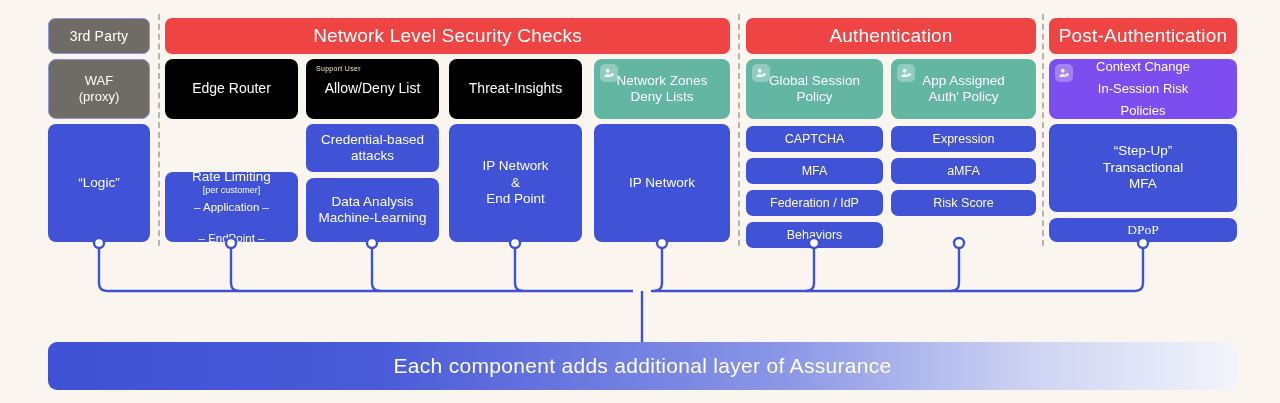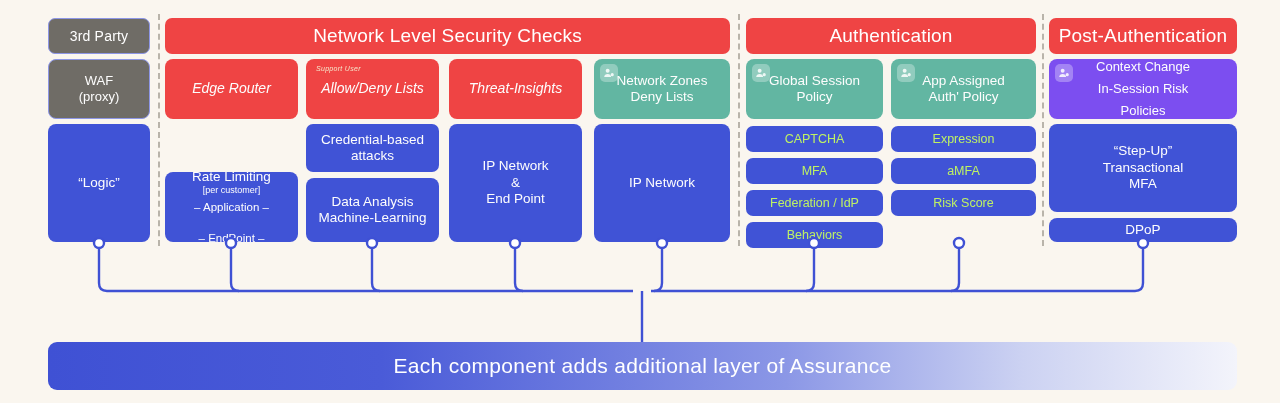--- a/index.html
+++ b/index.html
@@ -31,21 +31,21 @@
   
   .card{
     border-radius:8px;
     display:flex;flex-direction:column;
     align-items:center;justify-content:center;
     color:#fdfdfd;text-align:center;
     box-sizing:border-box;position:relative;
     line-height:1.22;
   }
   .c-grey{background:#6f6c66;border:1.5px solid #8d96e6;font-size:13px;}
-  .c-orange{background:#ef4444;font-size:14px;font-style:italic;}
+  .c-orange{background:#000000;font-size:14px;}
   .c-teal{background:#62b6a2;font-size:13.5px;}
   .c-purple{background:#7c4ef0;font-size:13px;}
   .c-blue{background:#4053d6;font-size:13.5px;}
 
   .sublabel{
     position:absolute;top:6px;left:10px;
     font-size:7px;color:#f6e7cb;letter-spacing:.3px;
   }
 
   
@@ -57,21 +57,21 @@
   }
   .badge svg{display:block;}
 
   .small-line{font-size:9px;}
   .mid-line{font-size:11.5px;}
 
   
   .pill{
     height:26px;border-radius:7px;background:#4053d6;
     display:flex;align-items:center;justify-content:center;
-    color:#bef264;font-size:12.5px;margin-bottom:6px;
+    color:#fef9c3;font-size:12.5px;margin-bottom:6px;
   }
 
   
   .wires{position:absolute;left:0;top:0;width:1280px;height:403px;pointer-events:none;}
 
   
   .banner{
     position:absolute;left:48px;top:342px;width:1189px;height:48px;
     border-radius:9px;
     background:linear-gradient(90deg,#3f51d4 0%,#4a5bd8 28%,#8b97e6 62%,#ccd2f2 82%,#f3f4fb 100%);
@@ -104,21 +104,21 @@
   <div class="card c-blue" style="position:absolute;left:48px;top:124px;width:102px;height:118px;">
     <span>“Logic”</span>
   </div>
 
   <div class="card c-orange" style="position:absolute;left:165px;top:59px;width:133px;height:60px;">
     <span>Edge Router</span>
   </div>
 
   <div class="card c-orange" style="position:absolute;left:306px;top:59px;width:133px;height:60px;">
     <span class="sublabel">Support User</span>
-    <span>Allow/Deny Lists</span>
+    <span>Allow/Deny List</span>
   </div>
 
   <div class="card c-orange" style="position:absolute;left:449px;top:59px;width:133px;height:60px;">
     <span>Threat-Insights</span>
   </div>
 
   <div class="card c-teal" style="position:absolute;left:594px;top:59px;width:136px;height:60px;">
     <span class="badge">
       <svg width="12" height="12" viewBox="0 0 16 16" fill="#ffffff" opacity="0.85">
         <circle cx="6.2" cy="5" r="2.6"></circle>
@@ -207,21 +207,21 @@
     <span>In-Session Risk</span>
     <span>Policies</span>
   </div>
 
   <div class="card c-blue" style="position:absolute;left:1049px;top:124px;width:188px;height:88px;">
     <span>“Step-Up”</span>
     <span>Transactional</span>
     <span>MFA</span>
   </div>
 
-  <div class="card c-blue" style="position:absolute;left:1049px;top:218px;width:188px;height:24px;">
+  <div class="card c-blue" style="position:absolute;left:1049px;top:218px;width:188px;height:24px;font-family:Liberation Serif, serif;">
     <span>DPoP</span>
   </div>
 
   <svg class="wires" viewBox="0 0 1280 403">
     <g fill="none" stroke="#3f51d4" stroke-width="2.4">
       <path d="M99 243 L99 283 Q99 291 107 291 L633 291"></path>
       <path d="M231 243 L231 283 Q231 291 239 291"></path>
       <path d="M372 243 L372 283 Q372 291 380 291"></path>
       <path d="M515 243 L515 283 Q515 291 523 291"></path>
       <path d="M662 243 L662 283 Q662 291 654 291"></path>

